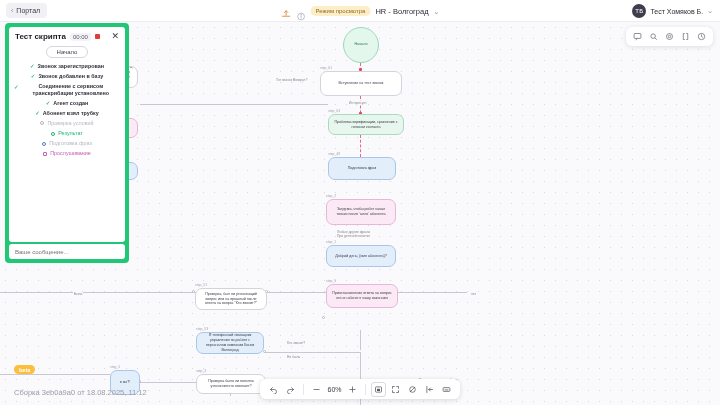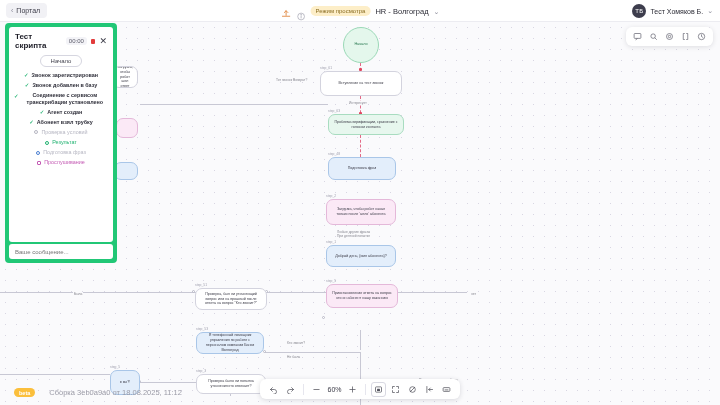--- a/index.html
+++ b/index.html
@@ -108,21 +108,21 @@
     background: #e0465f; border-radius: 1px;
   }
   .port {
     position: absolute; width: 3px; height: 3px;
     border: 1px solid #b9b9c6; background: #fff; border-radius: 50%;
   }
 
   
   .chat-panel {
     position: absolute; left: 5px; top: 23px;
-    width: 112px; height: 240px;
+    width: 124px; height: 240px;
     border: 2px solid #21c776;
     border-radius: 4px;
     background: #21c776;
     padding: 2px;
     display: flex; flex-direction: column;
     z-index: 30;
   }
   .chat-inner {
     flex: 1; background: #fff; border-radius: 3px;
     display: flex; flex-direction: column; overflow: hidden;
@@ -217,21 +217,21 @@
   .rt-btn {
     width: 15px; height: 15px;
     display: flex; align-items: center; justify-content: center;
     color: #6a6a76; border-radius: 3px; cursor: pointer;
   }
   .rt-btn svg { width: 9px; height: 9px; display: block; }
 
   
   .build-info {
     position: absolute; left: 14px; bottom: 8px;
-    display: flex; flex-direction: row; gap: 14px;
+    display: flex; flex-direction: column; gap: 14px;
     z-index: 20;
   }
   .beta-badge {
     width: fit-content;
     background: #fbbf3c; color: #ffffff;
     font-size: 5.5px; border-radius: 7px;
     padding: 1.5px 5px; font-weight: bold;
   }
   .build-text { font-size: 7.5px; color: #9a9aa6; white-space: nowrap; }
 </style>

